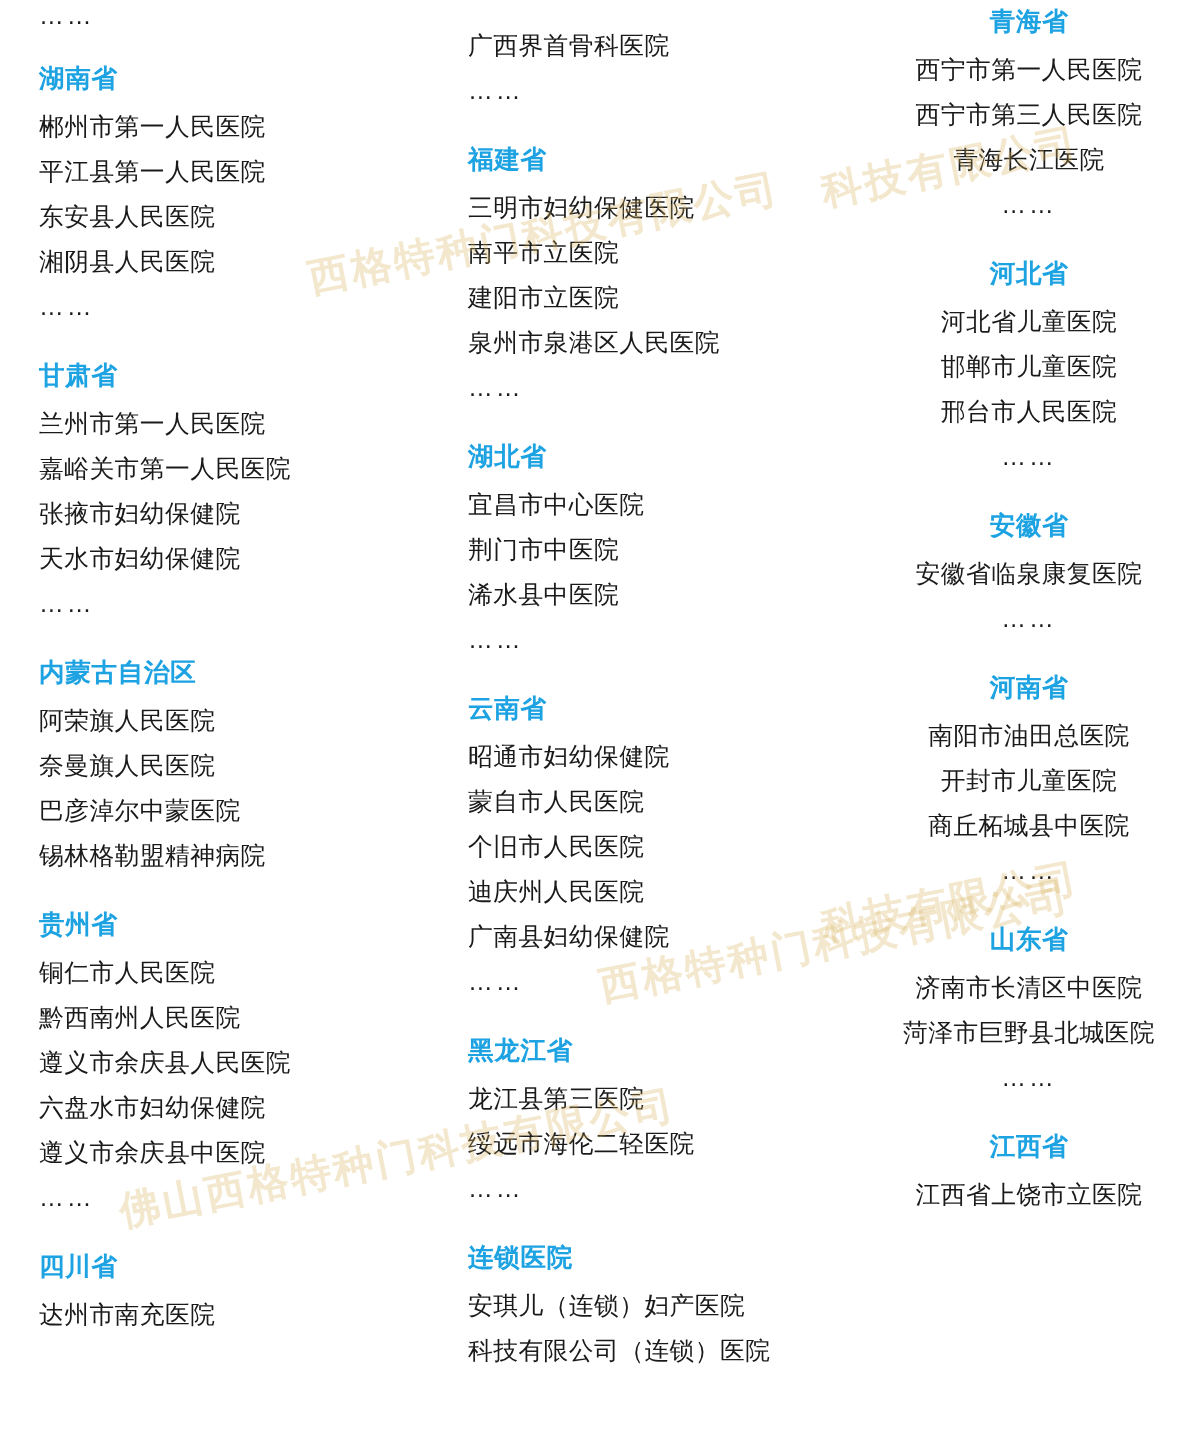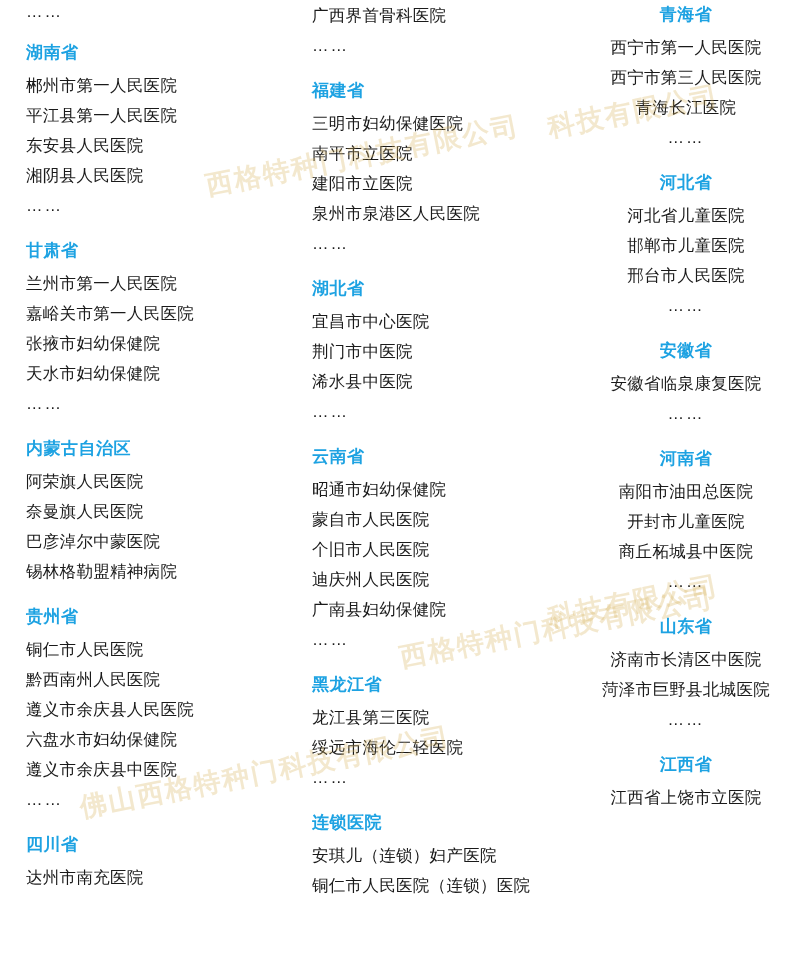--- a/index.html
+++ b/index.html
@@ -49,21 +49,21 @@
     inset: 0;
     display: flex;
     padding: 0;
     z-index: 1;
   }
   .col {
     position: relative;
     box-sizing: border-box;
   }
   .col-1 { width: 284px; padding-left: 26px; padding-top: 0; }
-  .col-2 { width: 270px; padding-left: 28px; padding-top: 0; }
+  .col-2 { width: 270px; padding-left: 28px; padding-top: 16px; }
   .col-3 { width: 236px; padding-left: 28px; padding-top: 0; text-align: center; }
 
   .province {
     color: #1da2e2;
     font-size: 17px;
     font-weight: bold;
     line-height: 30px;
     margin-top: 16px;
     margin-bottom: 2px;
     letter-spacing: 0.5px;
@@ -180,21 +180,21 @@
       <div>
         <div class="province">黑龙江省</div>
         <div class="hospital">龙江县第三医院</div>
         <div class="hospital">绥远市海伦二轻医院</div>
         <div class="ellipsis">……</div>
       </div>
 
       <div>
         <div class="province">连锁医院</div>
         <div class="hospital">安琪儿（连锁）妇产医院</div>
-        <div class="hospital clipped-bottom">铜仁市人民医院（连锁）医院</div>
+        <div class="hospital clipped-bottom">科技有限公司（连锁）医院</div>
       </div>
     </div>
 
     <div class="col col-3">
       <div>
         <div class="province first">青海省</div>
         <div class="hospital">西宁市第一人民医院</div>
         <div class="hospital">西宁市第三人民医院</div>
         <div class="hospital">青海长江医院</div>
         <div class="ellipsis">……</div>

